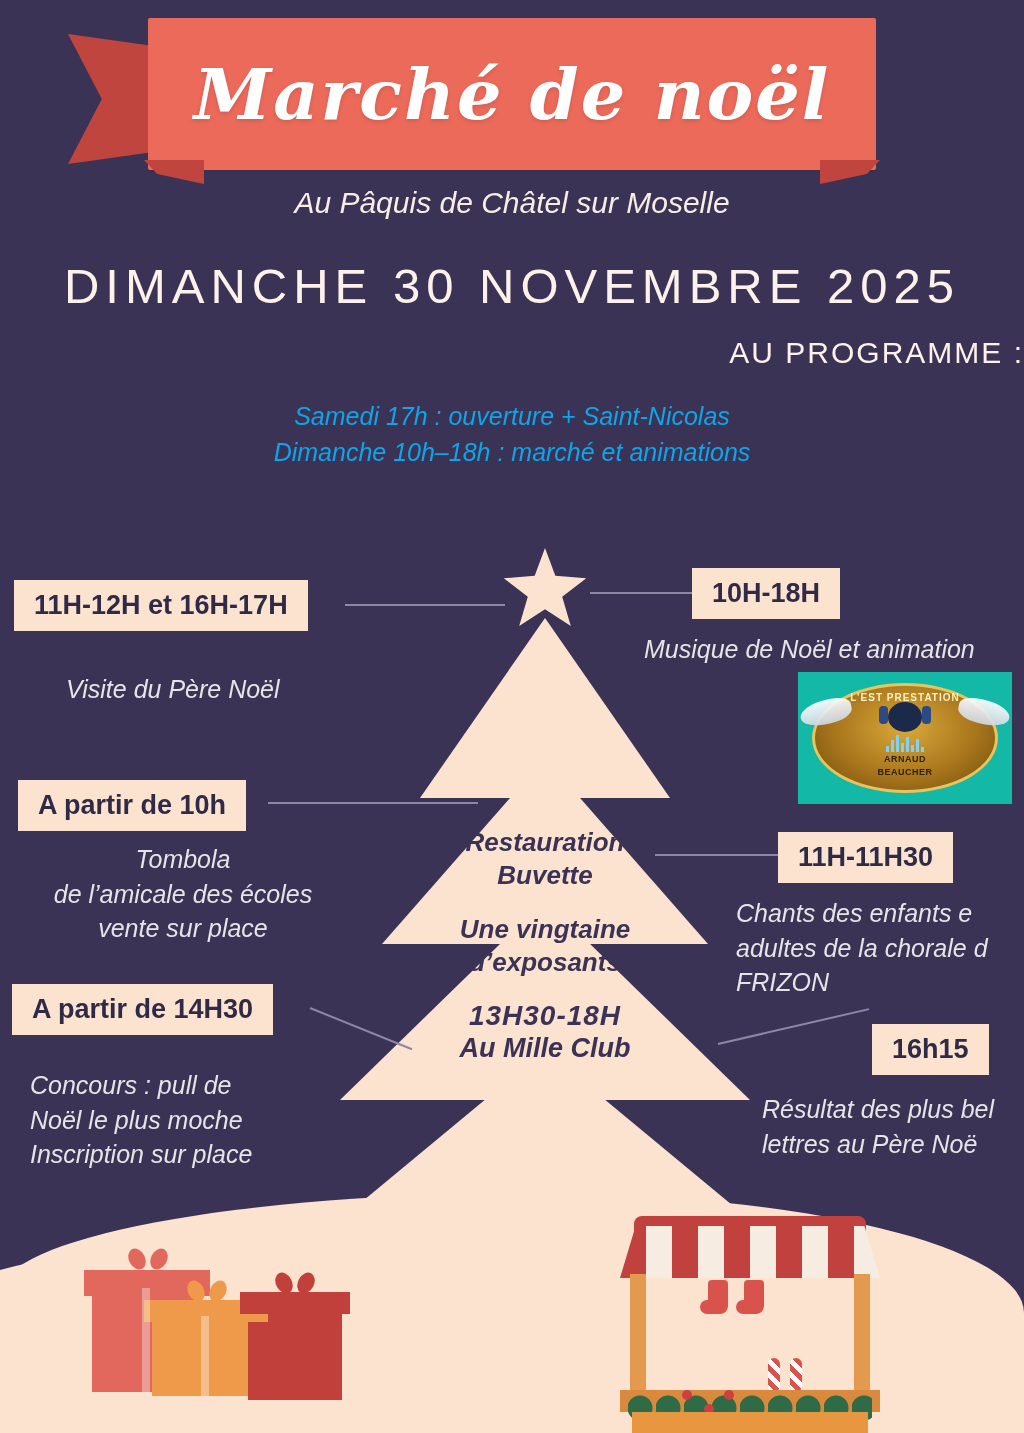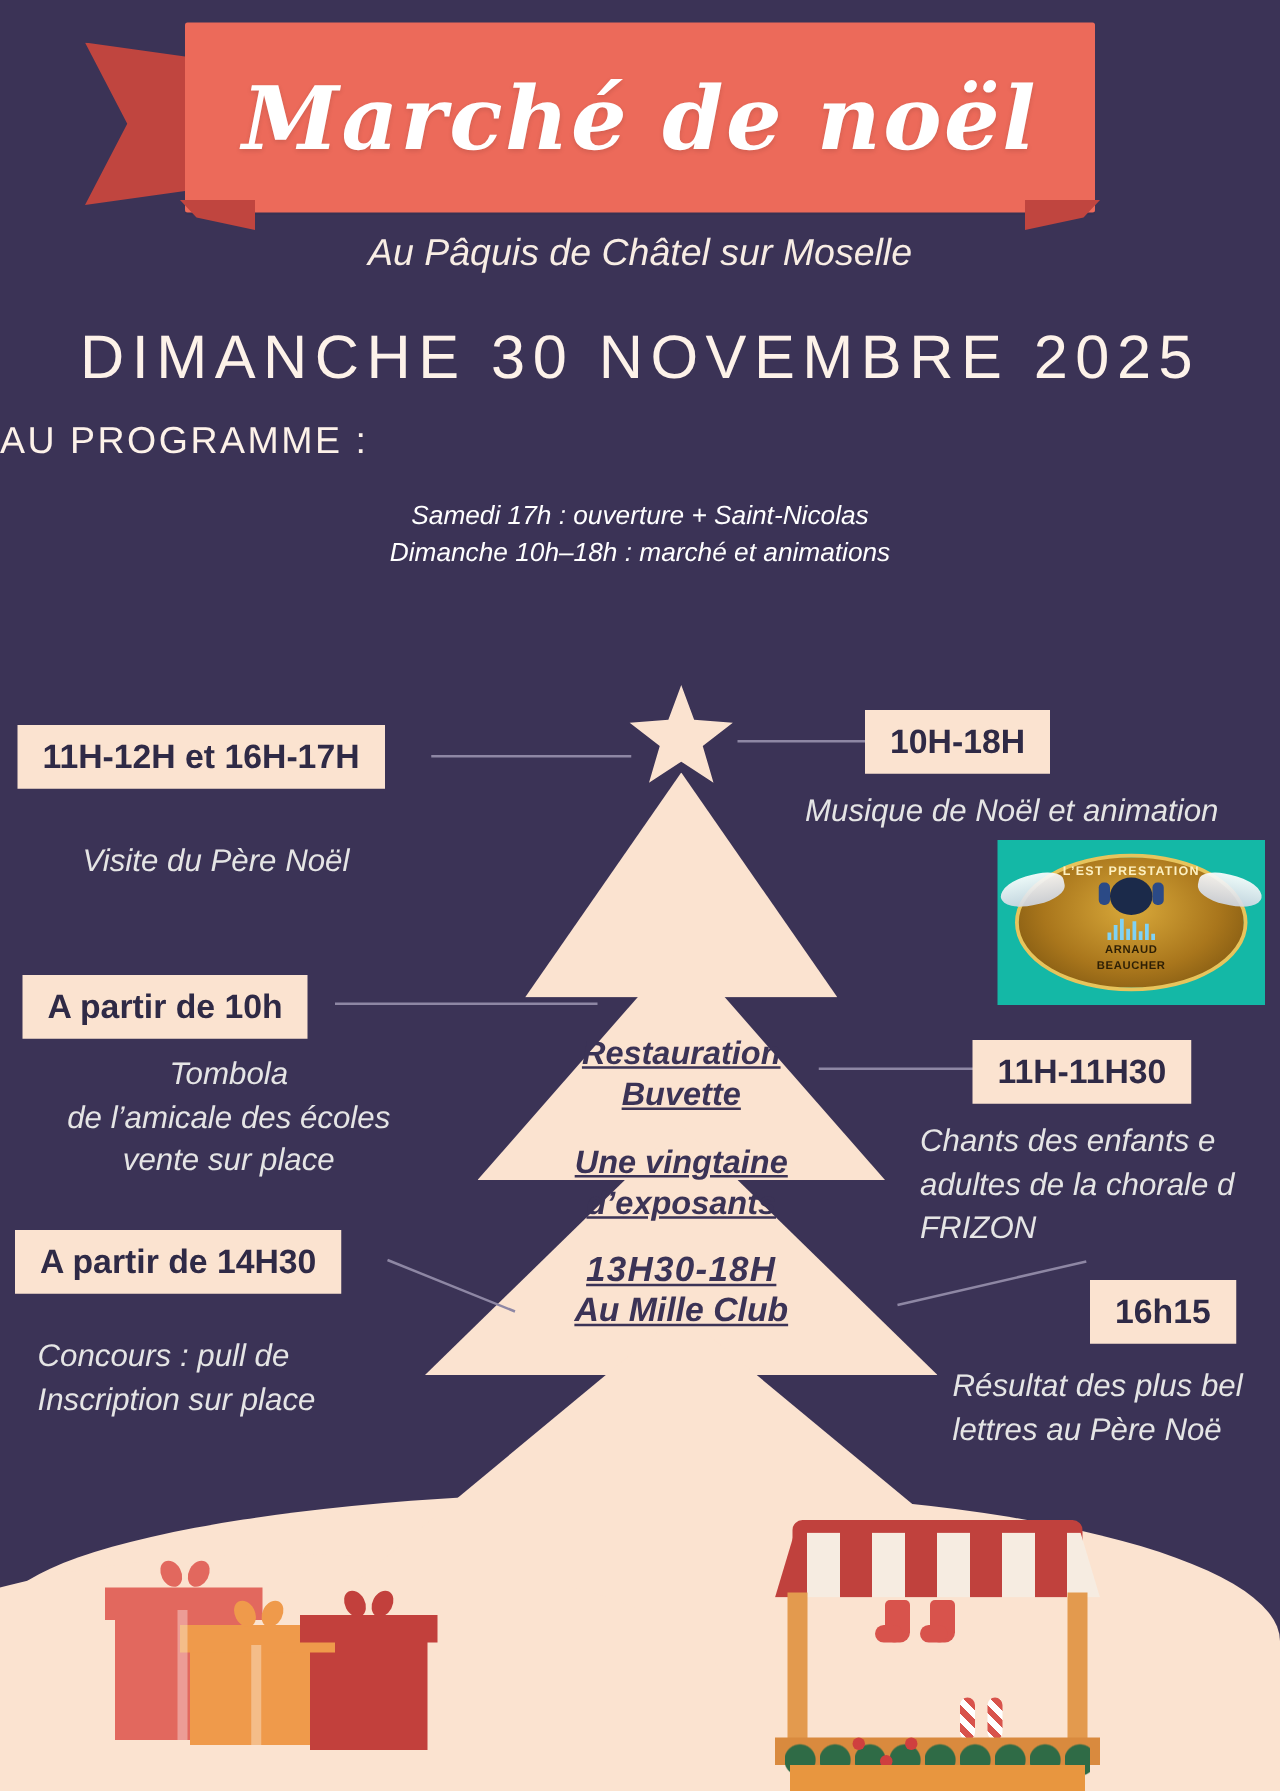--- a/index.html
+++ b/index.html
@@ -106,33 +106,33 @@
     color: #fdf2e9;
     font-size: 49px;
     letter-spacing: 6px;
     font-weight: 400;
   }
   .program-title {
     position: absolute;
     top: 336px;
     left: 0;
     width: 1024px;
-    text-align: left;
+    text-align: right;
     color: #fdf2e9;
     font-size: 30px;
     letter-spacing: 2px;
   }
   .program-lines {
     position: absolute;
     top: 398px;
     left: 0;
     width: 1024px;
     text-align: center;
-    color: #ffffff;
-    font-size: 21px;
+    color: #0ea5e9;
+    font-size: 25px;
     font-style: italic;
     line-height: 1.45;
   }
   .program-lines div { margin: 0; }
 
   
   .star {
     position: absolute;
     left: 502px;
     top: 548px;
@@ -180,21 +180,20 @@
   .tree-text {
     position: absolute;
     left: 390px;
     top: 826px;
     width: 310px;
     text-align: center;
     color: #3b3356;
     font-weight: 700;
     font-style: italic;
     z-index: 5;
-    text-decoration: underline;
   }
   .tree-text .blk { margin-bottom: 22px; }
   .tt-l1 { font-size: 26px; line-height: 1.25; }
   .tt-l2 { font-size: 26px; line-height: 1.25; }
   .tt-time { font-size: 28px; letter-spacing: 1px; }
   .tt-atelier { font-size: 27px; line-height: 1.25; }
 
   
   .chip {
     position: absolute;
@@ -415,20 +414,21 @@
   <div class="chip" style="left:18px; top:780px;">A partir de 10h</div>
   <div class="note" style="left:38px; top:842px; text-align:center; width:290px;">
     <div>Tombola</div>
     <div>de l’amicale des écoles</div>
     <div>vente sur place</div>
   </div>
 
   <div class="chip" style="left:12px; top:984px;">A partir de 14H30</div>
   <div class="note" style="left:30px; top:1068px; width:300px;">
     <div>Concours : pull de</div>
+    <div>Noël le plus moche</div>
     <div>Inscription sur place</div>
   </div>
 
   <div class="chip" style="left:692px; top:568px;">10H-18H</div>
   <div class="note" style="left:644px; top:632px; white-space:nowrap;">Musique de Noël et animation</div>
 
   <div class="logo">
     <div class="logo-oval">
       <div class="logo-top-text">L’EST PRESTATION</div>
       <div class="logo-head"></div>

